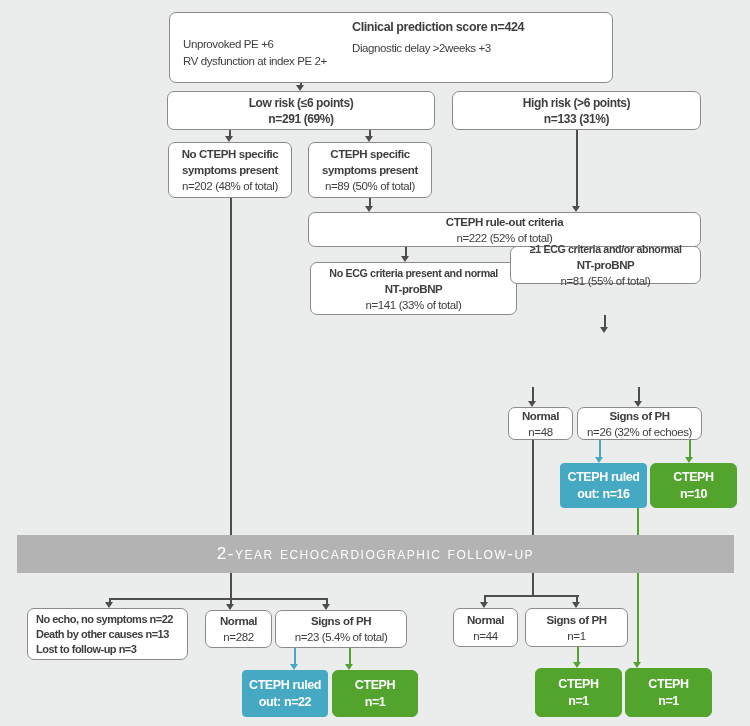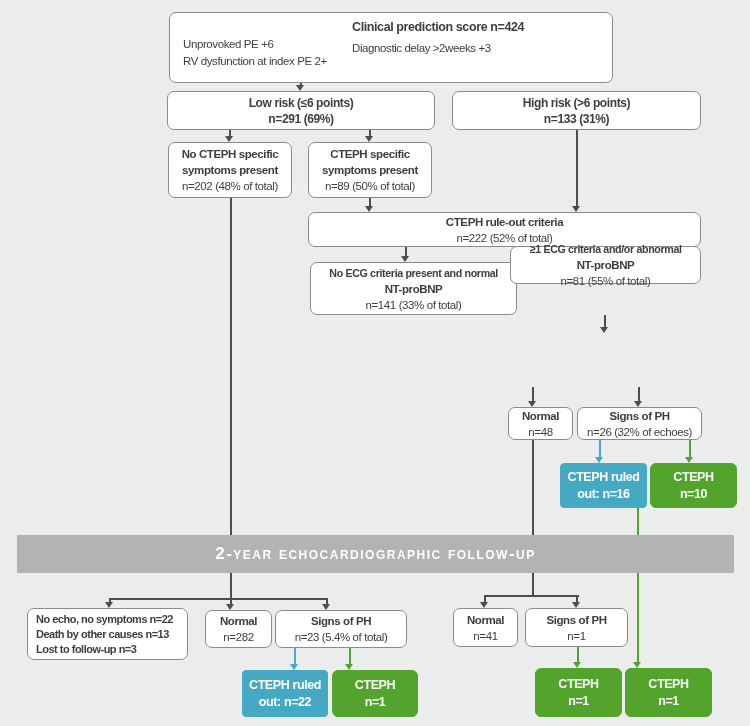--- a/index.html
+++ b/index.html
@@ -13,21 +13,21 @@
   .bl{white-space:nowrap;}
   .b{font-weight:bold;}
   .condense{transform:scaleX(0.93);}
   .abs{position:absolute;}
   .col .bl{line-height:17px;}
   .teal{background:var(--teal,#45a9c4);border-color:var(--teal,#45a9c4);color:#fff;
         font-weight:bold;font-size:12.5px;line-height:17px;border-radius:4px;}
   .green{background:var(--green,#52a42d);border-color:var(--green,#52a42d);color:#fff;
         font-weight:bold;font-size:12.5px;line-height:17px;border-radius:6px;}
   .band{position:absolute;background:var(--band,#b3b3b4);color:#fff;display:flex;
-        align-items:center;justify-content:center;font-weight:bold;
+        align-items:center;justify-content:center;font-weight:normal;
         font-variant:small-caps;letter-spacing:1.5px;font-size:17px;z-index:5;}
   .ln{position:absolute;background:var(--line,#4d4d4d);z-index:1;}
   .ln.t{background:var(--teal,#45a9c4);}
   .ln.g{background:var(--green,#52a42d);}
   .ar{position:absolute;width:0;height:0;border-left:4.5px solid transparent;
       border-right:4.5px solid transparent;border-top:6px solid var(--line,#4d4d4d);z-index:1;}
   .ar.t{border-top-color:var(--teal,#45a9c4);}
   .ar.g{border-top-color:var(--green,#52a42d);}
 </style>
 </head>
@@ -195,21 +195,21 @@
     <div class="bl">out: n=22</div>
   </div>
 
   <div class="box green" style="left:332px;top:670px;width:86px;height:47px">
     <div class="bl">CTEPH</div>
     <div class="bl">n=1</div>
   </div>
 
   <div class="box" style="left:453px;top:608px;width:65px;height:39px">
     <div class="bl b">Normal</div>
-    <div class="bl">n=41</div>
+    <div class="bl">n=44</div>
   </div>
 
   <div class="box" style="left:525px;top:608px;width:103px;height:39px">
     <div class="bl b">Signs of PH</div>
     <div class="bl">n=1</div>
   </div>
 
   <div class="box green" style="left:535px;top:668px;width:87px;height:49px">
     <div class="bl">CTEPH</div>
     <div class="bl">n=1</div>

